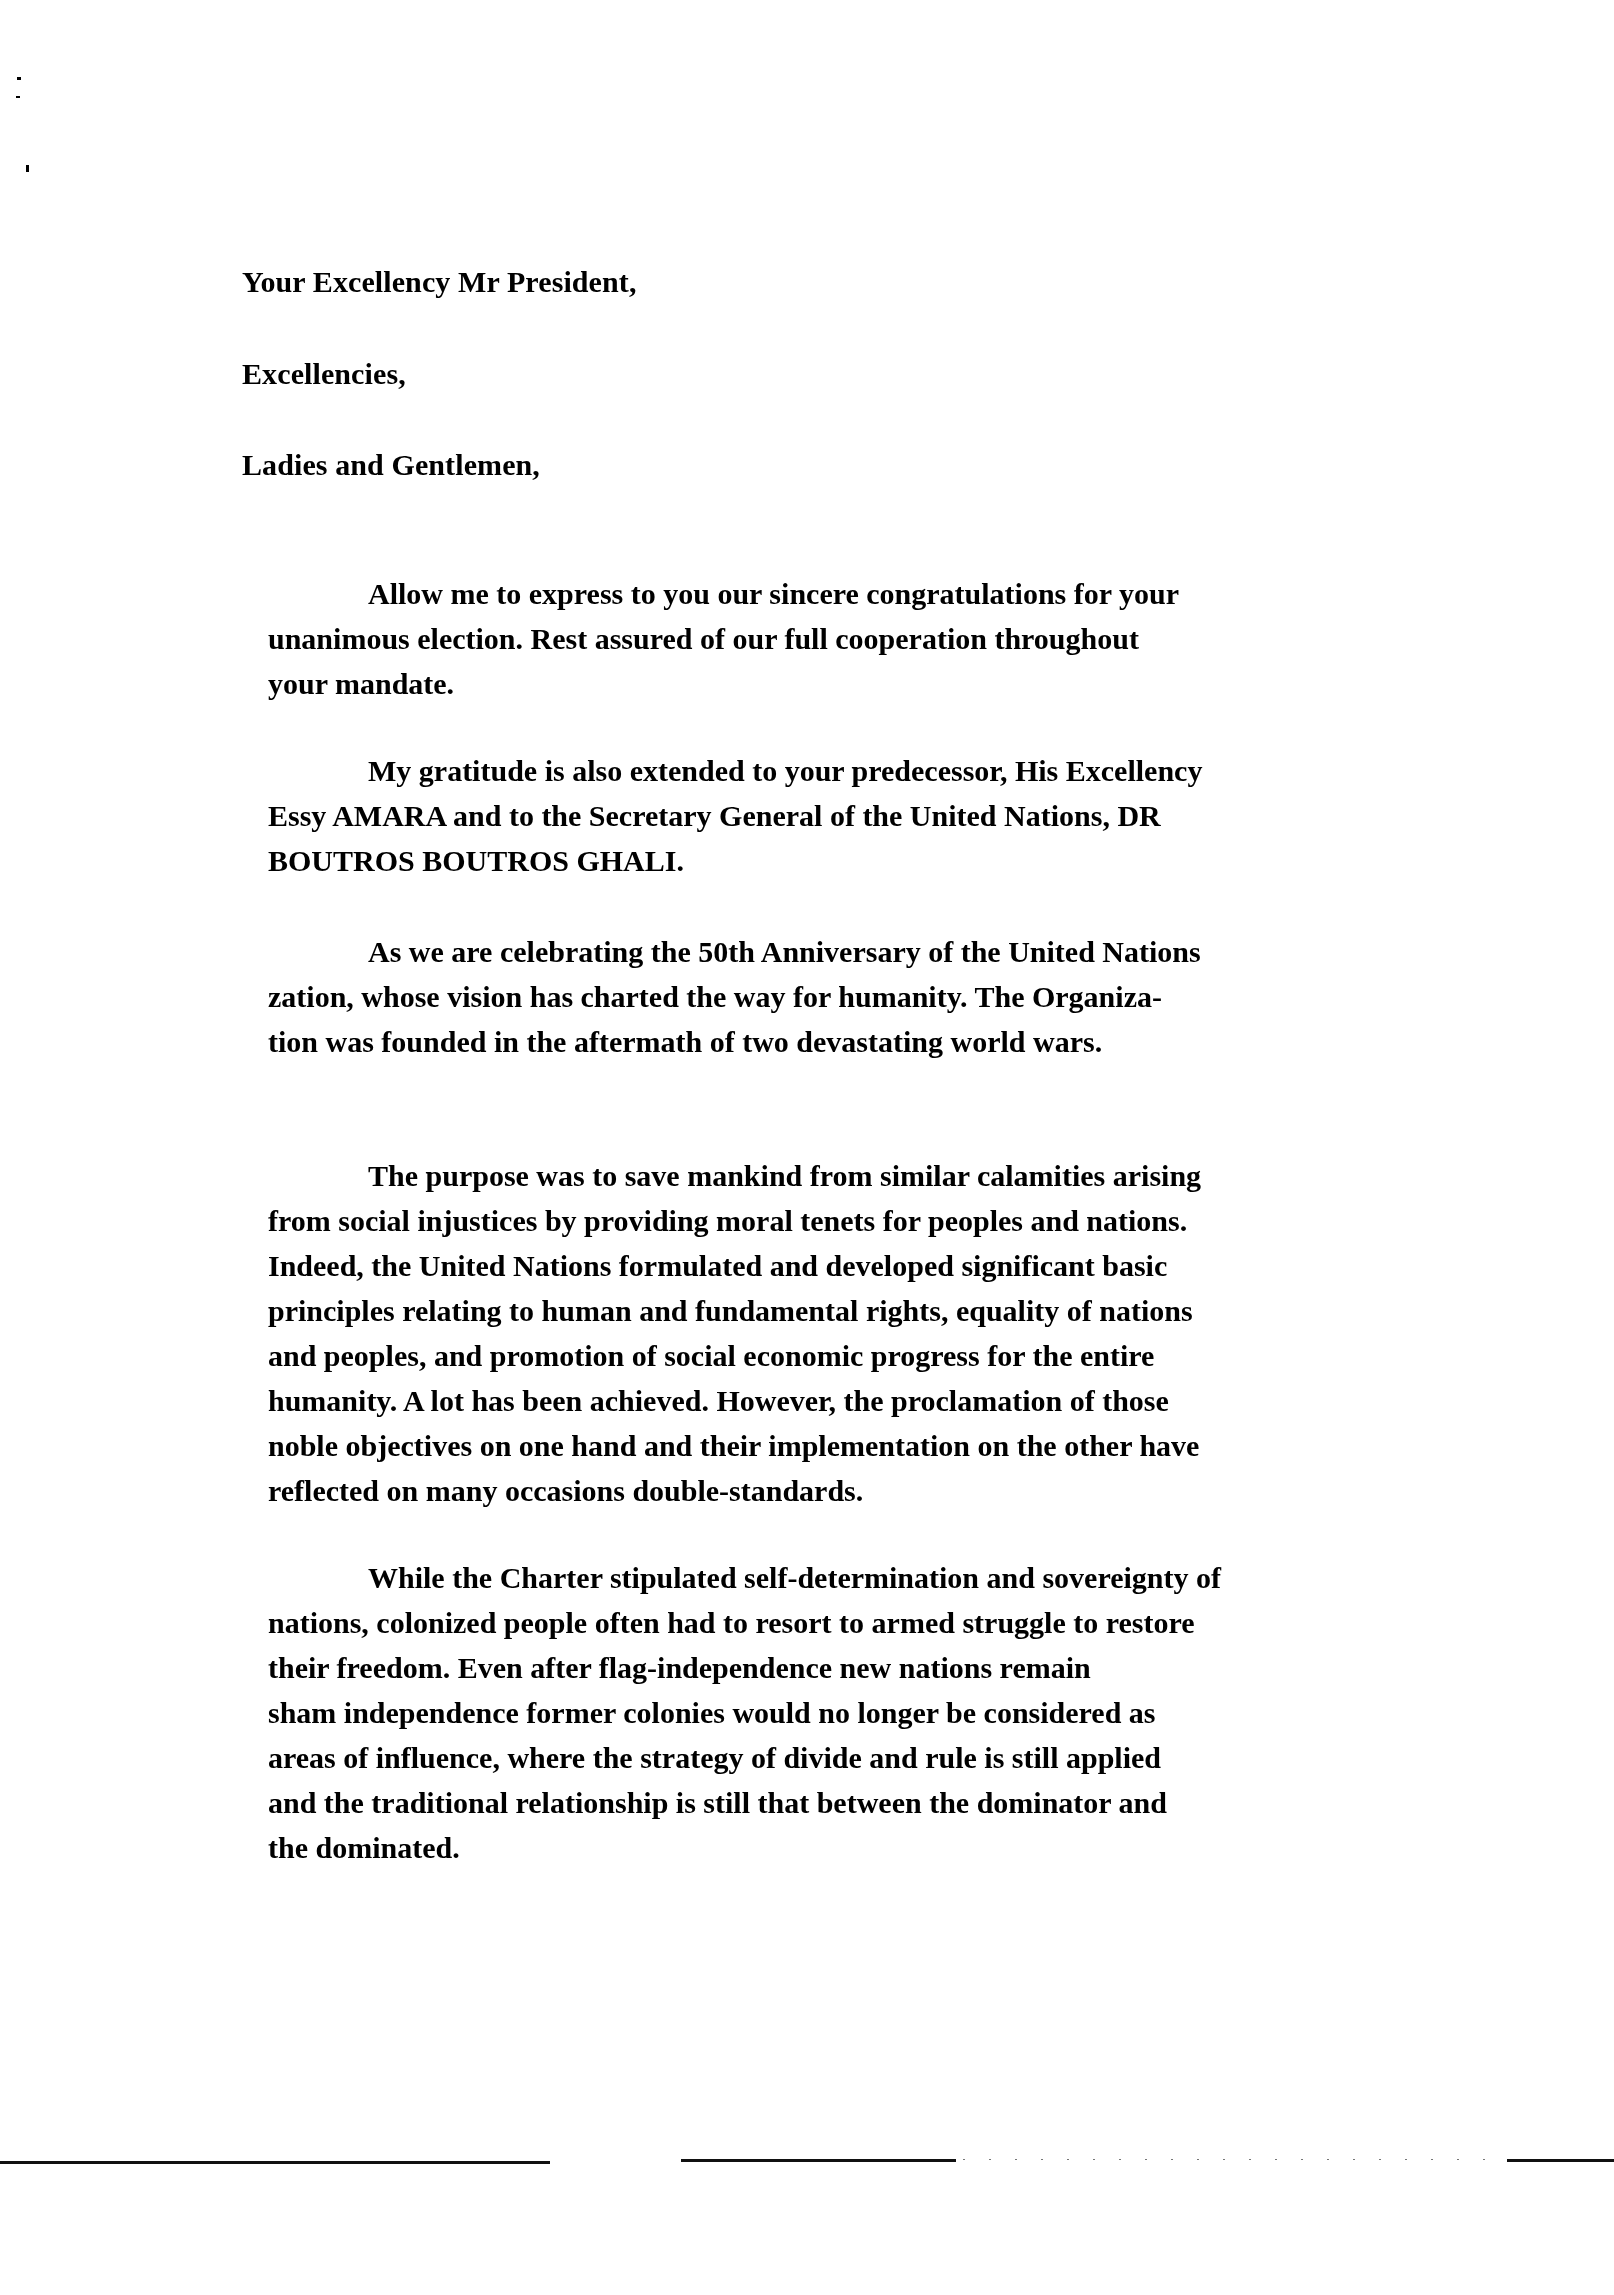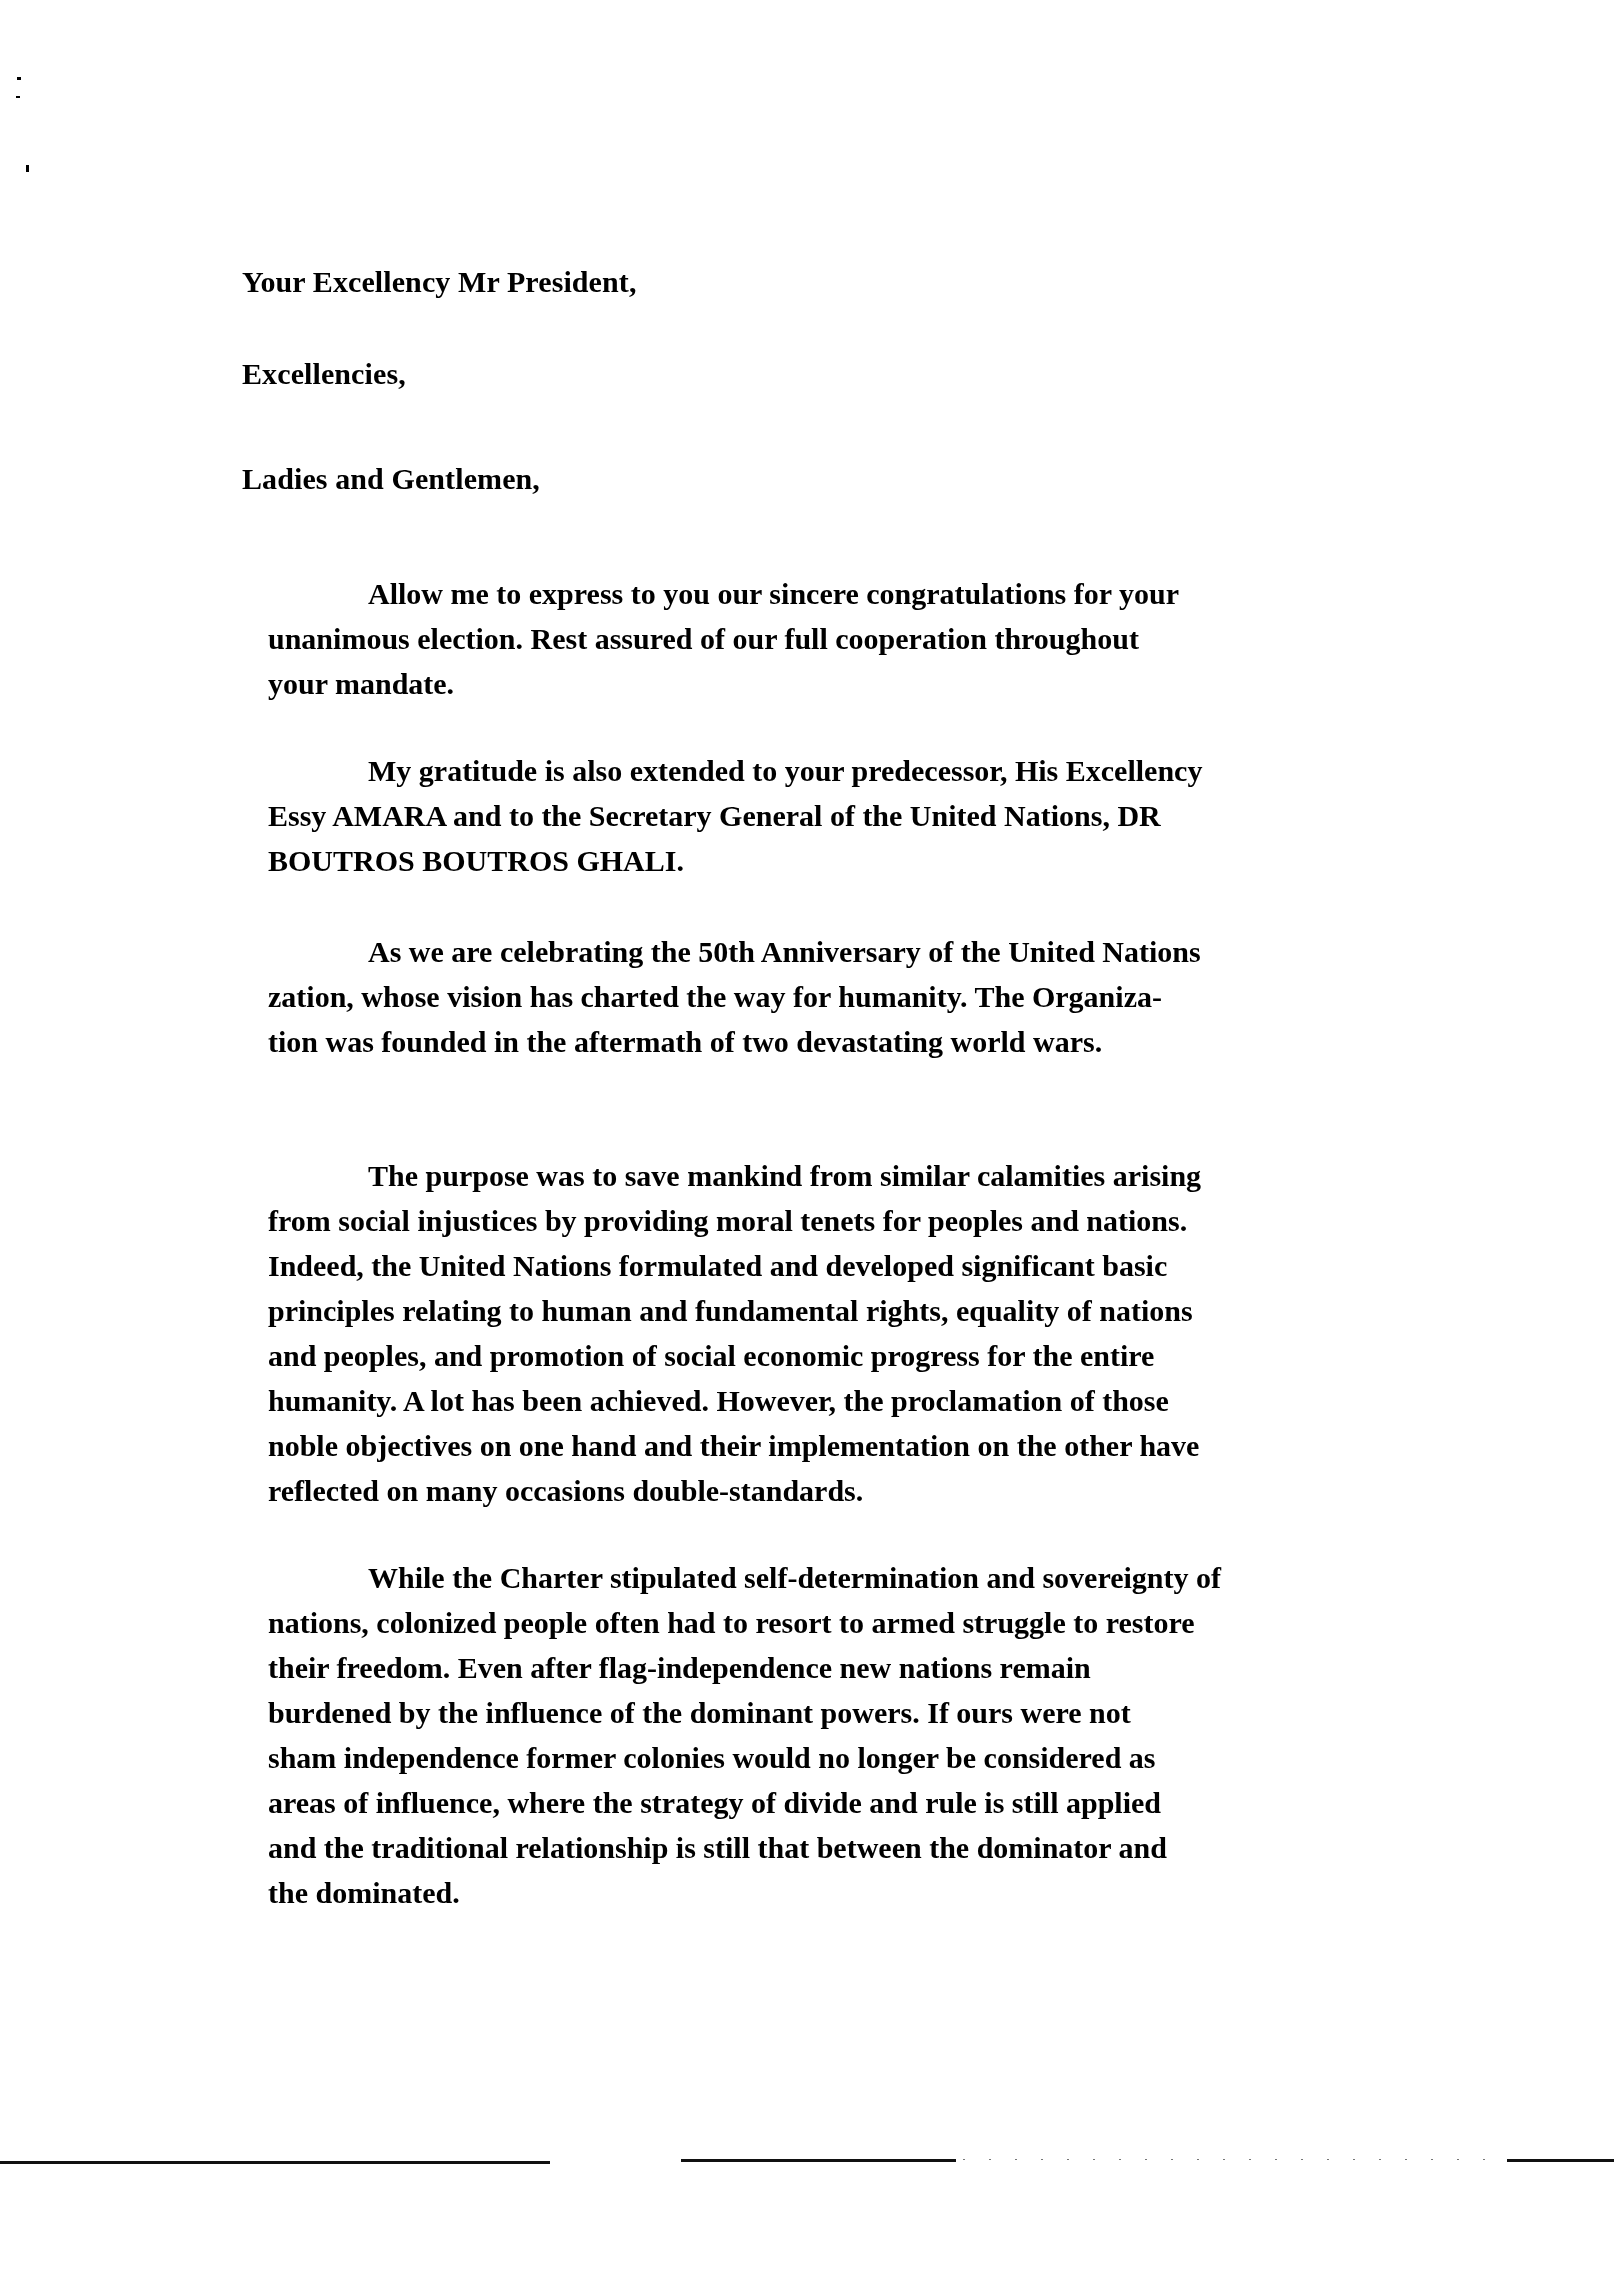--- a/index.html
+++ b/index.html
@@ -35,21 +35,21 @@
       position: absolute;
       left: 242px;
       font-weight: bold;
       font-size: 30px;
       line-height: 1;
       white-space: nowrap;
       letter-spacing: 0.1px;
     }
     .salutation-1 { top: 267px; }
     .salutation-2 { top: 359px; }
-    .salutation-3 { top: 464px; }
+    .salutation-3 { top: 450px; }
 
     .para {
       position: absolute;
       left: 244px;
       font-weight: bold;
       font-size: 30px;
       line-height: 45px;
       white-space: nowrap;
     }
     .para .line {
@@ -120,21 +120,20 @@
     <span class="line">and peoples, and promotion of social economic progress for the entire</span>
     <span class="line">humanity.  A lot has been achieved. However, the proclamation of those</span>
     <span class="line">noble objectives on one hand and their implementation on the other have</span>
     <span class="line">reflected on many occasions double-standards.</span>
   </div>
 
   <div class="para p5">
     <span class="line indent">While the Charter stipulated self-determination and sovereignty of</span>
     <span class="line">nations, colonized people often had to resort to armed struggle to restore</span>
     <span class="line">their freedom. Even after flag-independence new nations remain</span>
-    <span class="line">burdened by the influence of the dominant powers.  If ours were not</span>
     <span class="line">sham independence former colonies would no longer be considered as</span>
     <span class="line">areas of influence, where the strategy of divide and rule is still applied</span>
     <span class="line">and the traditional relationship is still that between the dominator and</span>
     <span class="line">the dominated.</span>
   </div>
 
   <div class="scan-rule rule-a"></div>
   <div class="scan-rule rule-b"></div>
   <div class="rule-dots"></div>
   <div class="scan-rule rule-c"></div>

